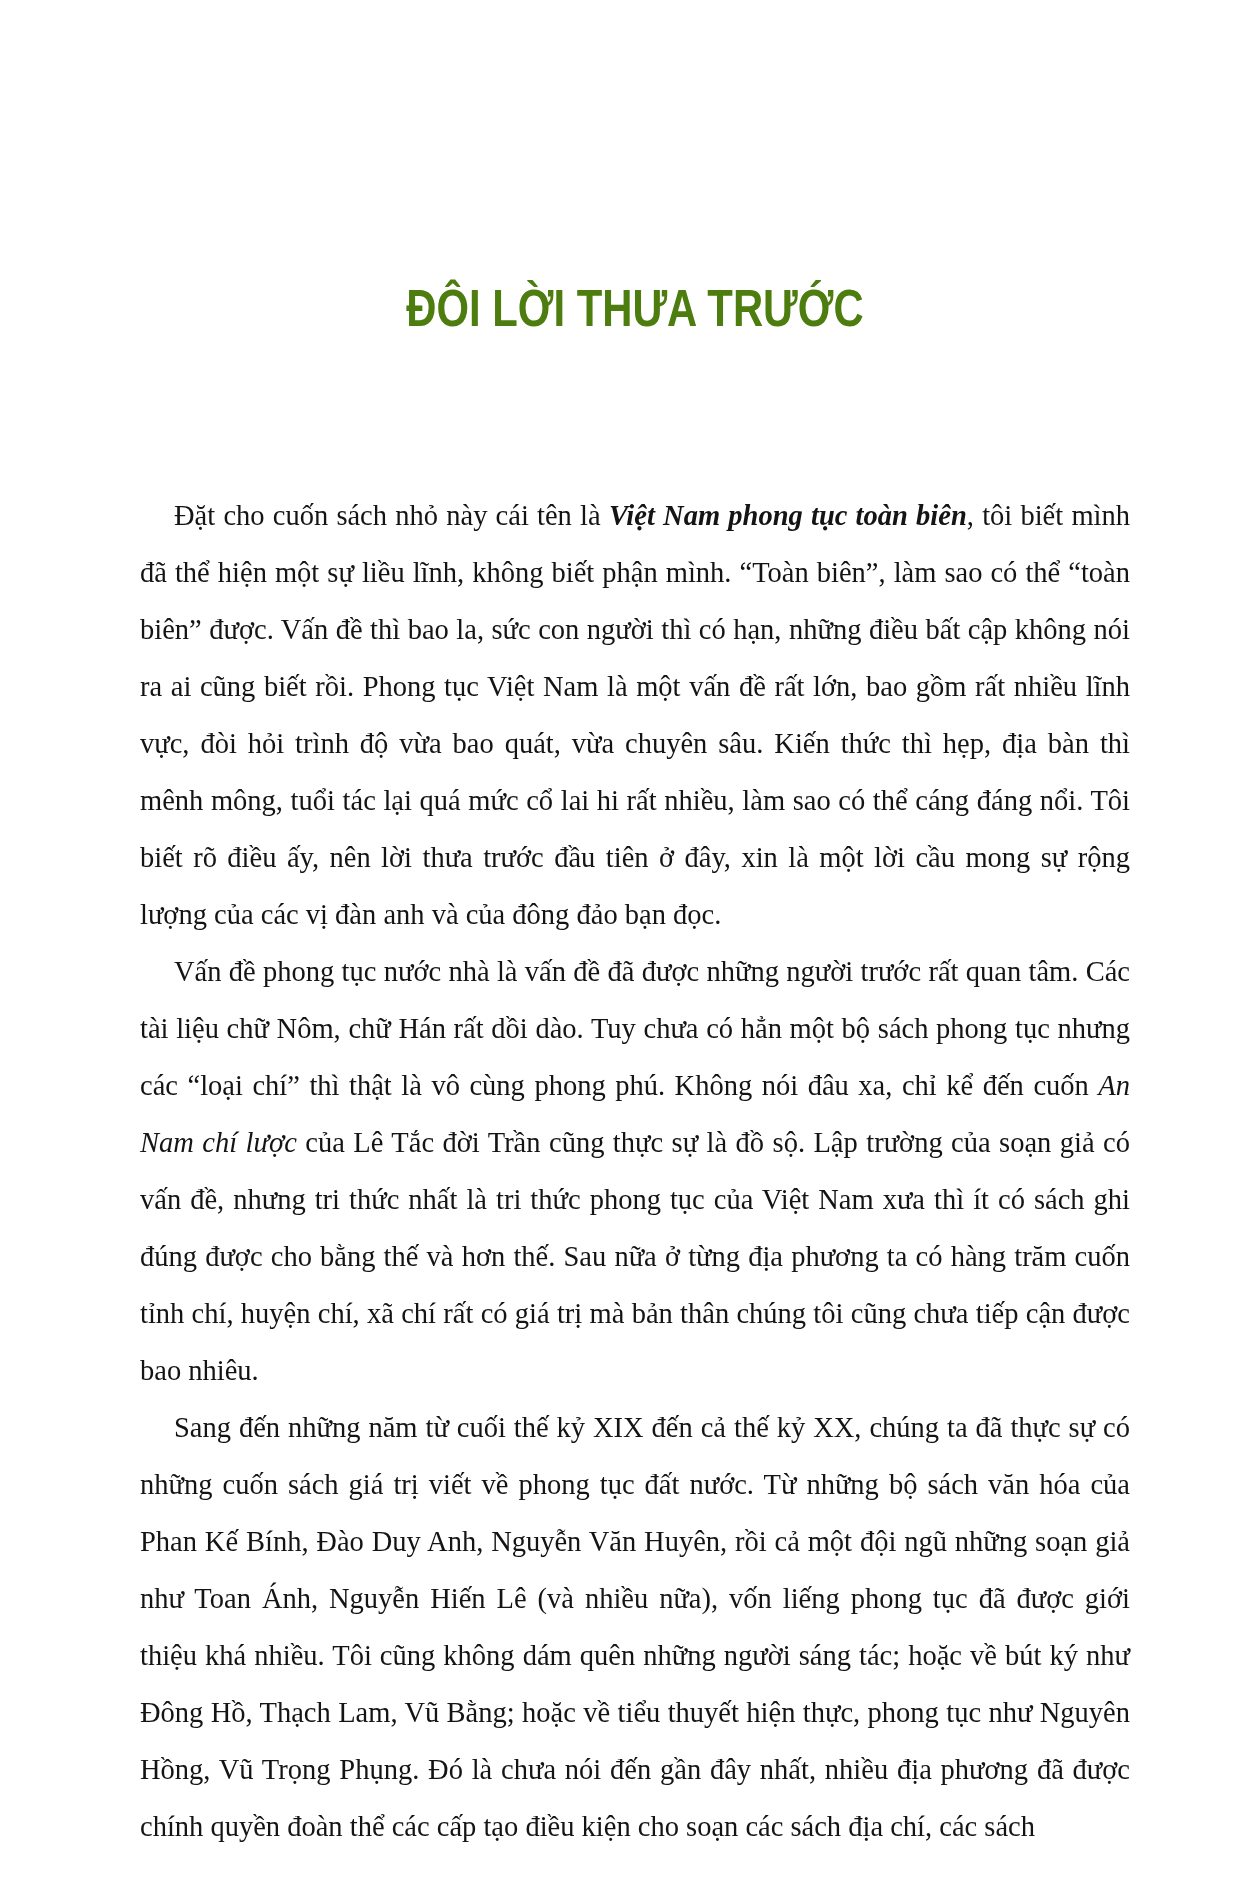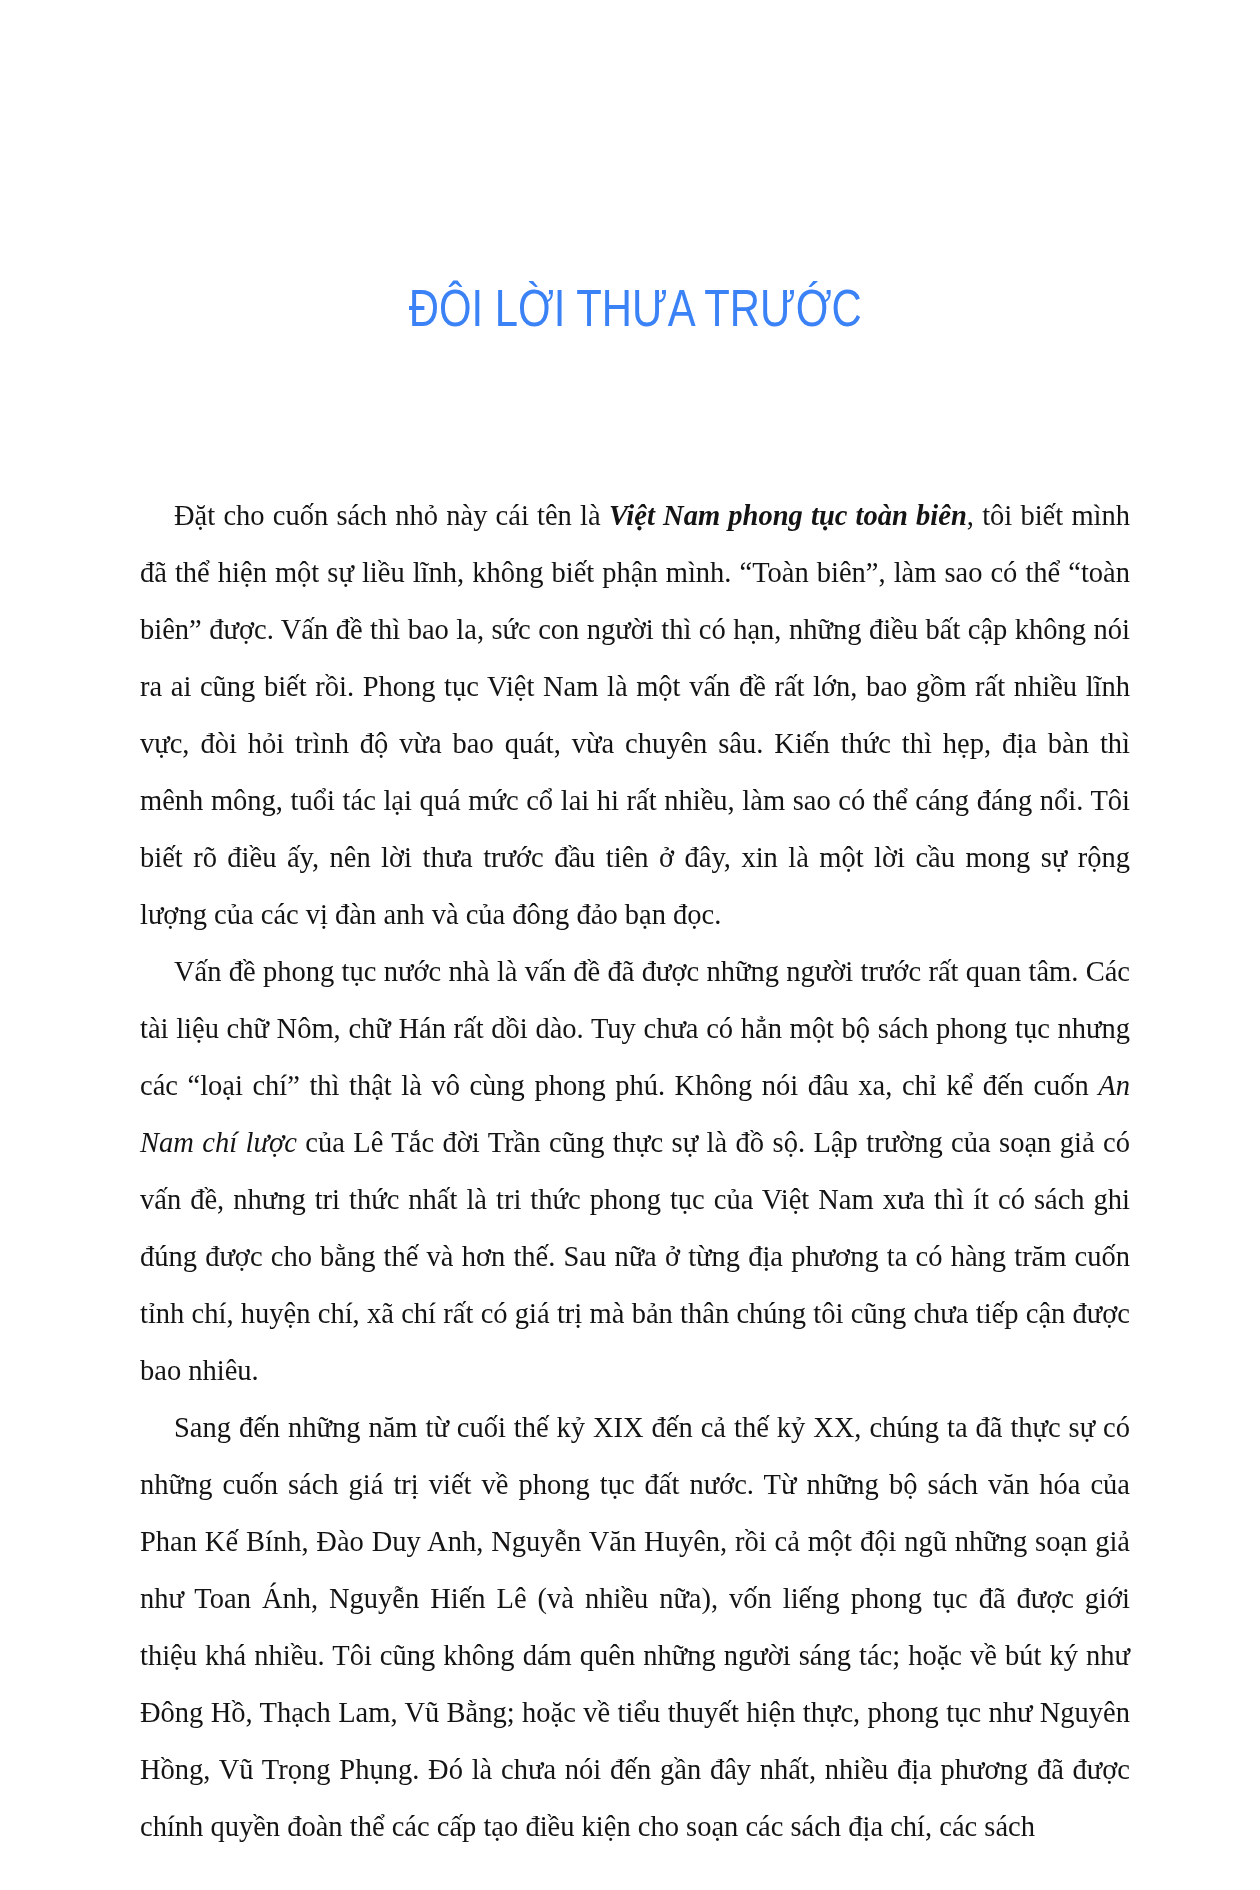--- a/index.html
+++ b/index.html
@@ -17,24 +17,24 @@
   }
   .page {
     width: 990px;
     margin: 0 auto 0 140px;
     padding-top: 281px;
   }
   .chapter-title {
     text-align: center;
     margin: 0 0 150px 0;
     font-family: "Liberation Sans", sans-serif;
-    font-weight: normal;
+    font-weight: bold;
     font-size: 51px;
     line-height: 1.1;
-    color: #3b82f6;
+    color: #4d7c0f;
     letter-spacing: 0px;
     white-space: nowrap;
   }
   .chapter-title .condensed {
     display: inline-block;
     transform: scaleX(0.82);
     transform-origin: center;
   }
   .body-text p {
     margin: 0;

